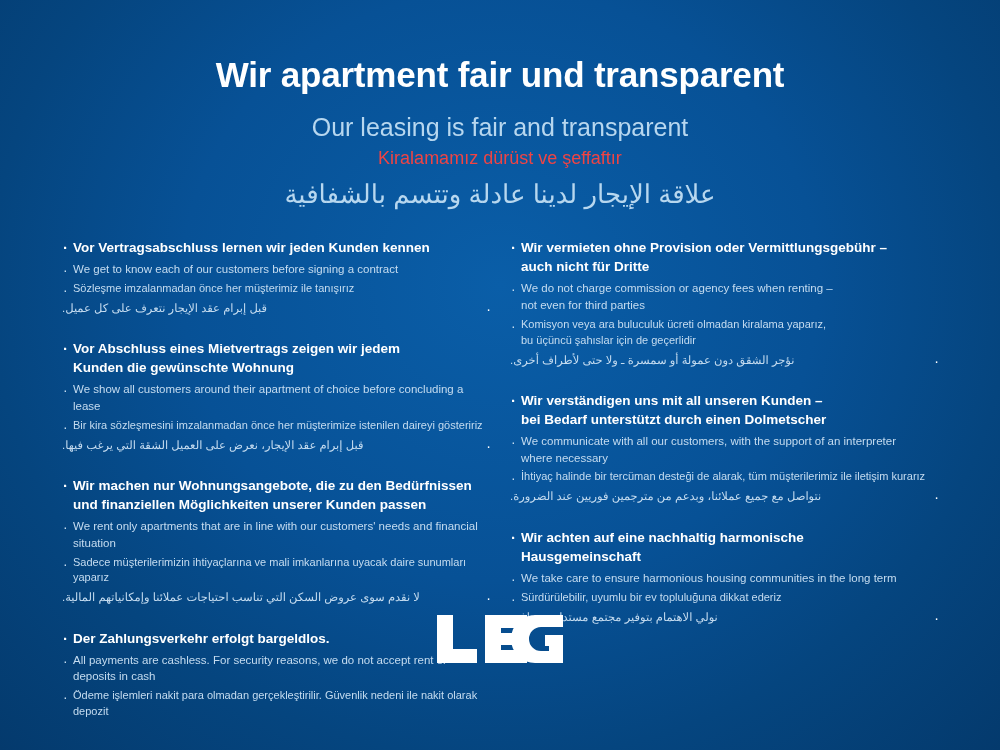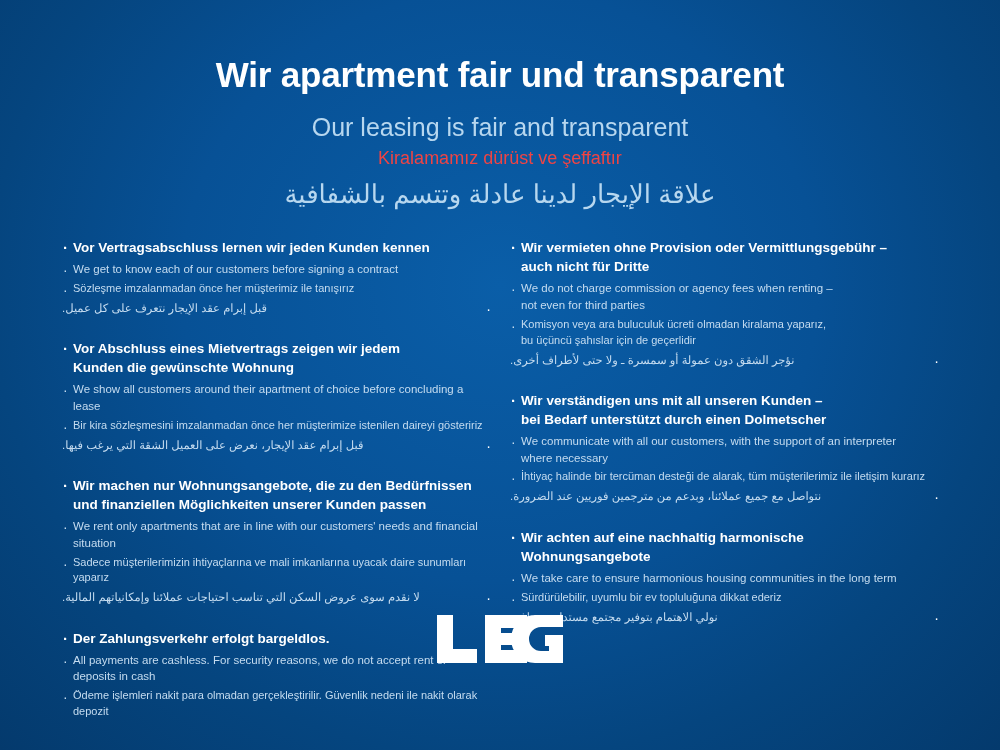--- a/index.html
+++ b/index.html
@@ -202,21 +202,21 @@
       <div class="line de bullet">Wir verständigen uns mit all unseren Kunden –</div>
       <div class="line de cont">bei Bedarf unterstützt durch einen Dolmetscher</div>
       <div class="line en bullet gap-de">We communicate with all our customers, with the support of an interpreter</div>
       <div class="line en cont">where necessary</div>
       <div class="line tr bullet gap-sub">İhtiyaç halinde bir tercüman desteği de alarak, tüm müşterilerimiz ile iletişim kurarız</div>
       <div class="line ar bullet gap-sub">نتواصل مع جميع عملائنا، وبدعم من مترجمين فوريين عند الضرورة.</div>
     </div>
 
     <div class="block">
       <div class="line de bullet">Wir achten auf eine nachhaltig harmonische</div>
-      <div class="line de cont">Wohnungsangebote</div>
+      <div class="line de cont">Hausgemeinschaft</div>
       <div class="line en bullet gap-de">We take care to ensure harmonious housing communities in the long term</div>
       <div class="line tr bullet gap-sub">Sürdürülebilir, uyumlu bir ev topluluğuna dikkat ederiz</div>
       <div class="line ar bullet gap-sub">نولي الاهتمام بتوفير مجتمع مستدام ومتناغم.</div>
     </div>
 
   </div>
 </div>
 
 <div class="logo">
   <svg width="130" height="52" viewBox="0 0 130 52">

